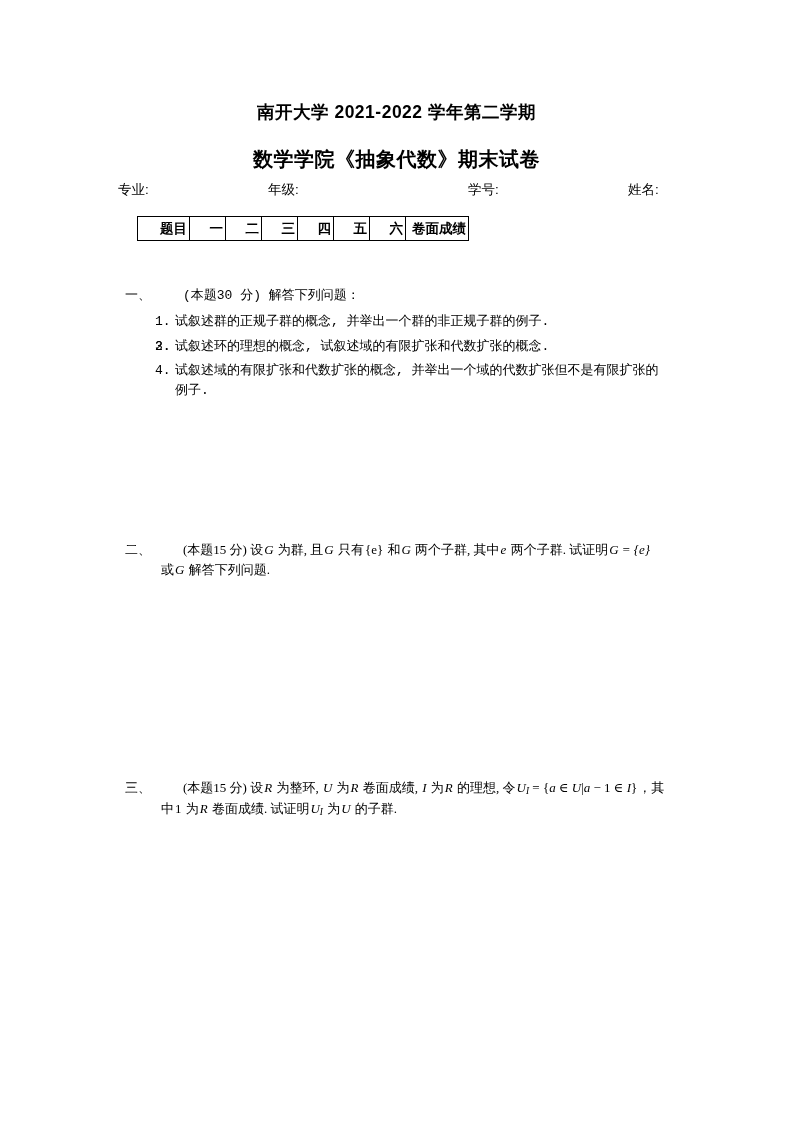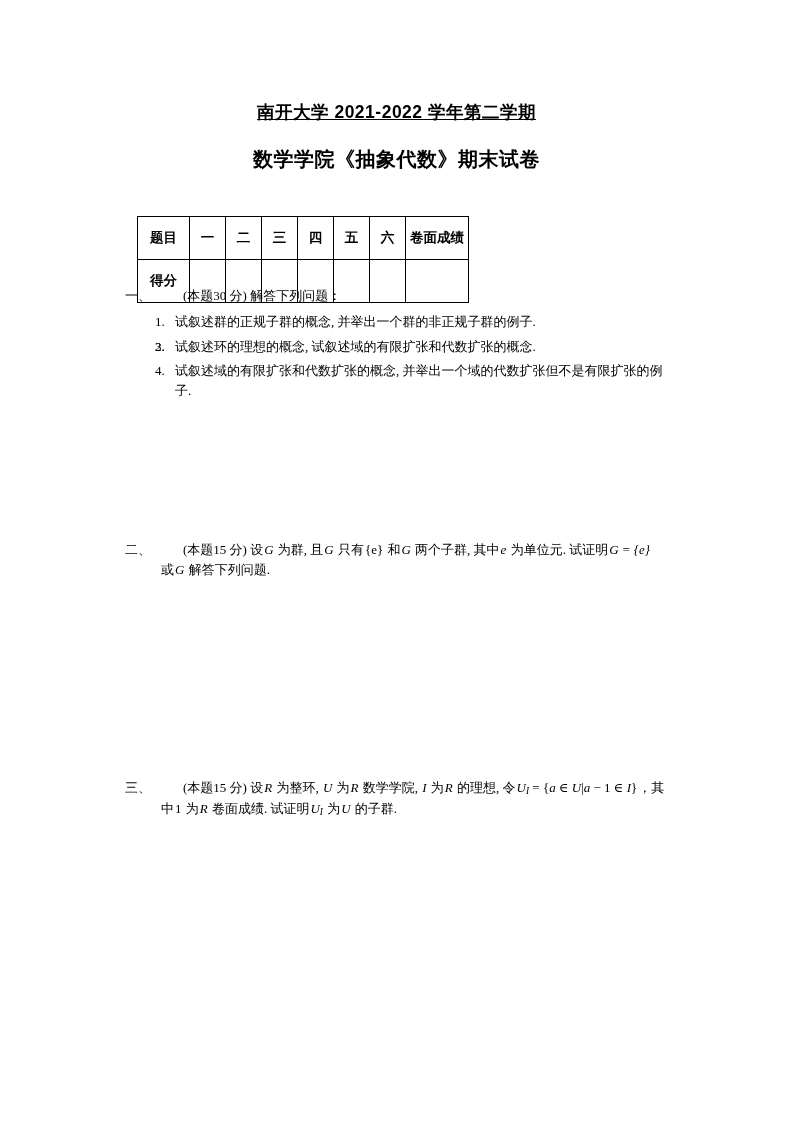--- a/index.html
+++ b/index.html
@@ -29,21 +29,20 @@
     left: 0;
     width: 793px;
     text-align: center;
   }
   .doc-title {
     font-family: "Liberation Sans", "DejaVu Sans", sans-serif;
     font-weight: bold;
     font-size: 17.5px;
     letter-spacing: 0.5px;
     line-height: 1.4;
-    text-decoration: underline;
   }
   .doc-subtitle {
     font-family: "Liberation Sans", "DejaVu Sans", sans-serif;
     font-weight: bold;
     font-size: 20px;
     letter-spacing: 0.5px;
     line-height: 1.4;
     margin-top: 20px;
   }
 
@@ -72,23 +71,23 @@
     top: 216px;
     left: 137px;
     border-collapse: collapse;
     font-family: "Liberation Sans", "DejaVu Sans", sans-serif;
     font-size: 13.5px;
     font-weight: bold;
   }
   .score-table td {
     border: 1px solid #000000;
     height: 24px;
-    text-align: center;
+    text-align: right;
     vertical-align: middle;
-    padding: 12px 2px;
+    padding: 2px 2px;
     box-sizing: border-box;
   }
   .score-table td.label-cell { width: 52px; }
   .score-table td.num-cell  { width: 36px; }
   .score-table td.total-cell{ width: 63px; font-family: Liberation Serif, serif; }
 
   
   .section {
     position: absolute;
     left: 125px;
@@ -145,47 +144,43 @@
 </head>
 <body>
 
 <div class="page">
 
   <div class="title-block">
     <div class="doc-title">南开大学 2021-2022 学年第二学期</div>
     <div class="doc-subtitle">数学学院《抽象代数》期末试卷</div>
   </div>
 
+  <div class="info-row">
+    <span class="info-field f1">专业:</span>
+    <span class="info-field f2">年级:</span>
+    <span class="info-field f3">学号:</span>
+    <span class="info-field f4">姓名:</span>
+  </div>
 
   <table class="score-table">
     <tbody>
       <tr>
         <td class="label-cell">题目</td>
         <td class="num-cell">一</td>
         <td class="num-cell">二</td>
         <td class="num-cell">三</td>
         <td class="num-cell">四</td>
         <td class="num-cell">五</td>
         <td class="num-cell">六</td>
         <td class="total-cell">卷面成绩</td>
       </tr>
-      <tr>
-        <td class="label-cell">得分</td>
-        <td class="num-cell"></td>
-        <td class="num-cell"></td>
-        <td class="num-cell"></td>
-        <td class="num-cell"></td>
-        <td class="num-cell"></td>
-        <td class="num-cell"></td>
-        <td class="total-cell"></td>
-      </tr>
     </tbody>
   </table>
 
-  <div class="section" style="top: 286px;">
+  <div class="section" style="top: 286px; font-family: Liberation Mono, monospace;">
     <div class="sec-head">
       <span class="sec-marker">一、</span><span>(本题30 分)</span> <span>解答下列问题：</span>
     </div>
     <ul class="q-list">
       <li>
         <span class="q-num">1.</span>
         <span>试叙述群的正规子群的概念, 并举出一个群的非正规子群的例子.</span>
       </li>
       <li>
         <span class="q-num">2.</span>
@@ -202,34 +197,34 @@
   </div>
 
   <div class="section" style="top: 540px;">
     <div class="sec-head">
       <span class="sec-marker">二、</span><span>(本题15 分)</span>
       <span><span>设</span><span class="mi thin">G</span>
         <span>为群, 且</span><span class="mi thin">G</span>
         <span>只有</span><span class="mn thin">{e}</span>
         <span>和</span><span class="mi thin">G</span>
         <span>两个子群, 其中</span><span class="mi thin">e</span>
-        <span>为单位元. 试证明</span><span class="mi thin">G = {e}</span>
+        <span>两个子群. 试证明</span><span class="mi thin">G = {e}</span>
         <span>或</span><span class="mi thin">G</span>
         <span>解答下列问题.</span></span>
     </div>
   </div>
 
   <div class="section" style="top: 778px;">
     <div class="sec-head">
       <span class="sec-marker">三、</span><span>(本题15 分)</span>
       <span><span>设</span><span class="mi thin">R</span>
         <span>为整环,</span>
         <span class="mi thin">U</span>
         <span>为</span><span class="mi thin">R</span>
-        <span>数学学院,</span>
+        <span>卷面成绩,</span>
         <span class="mi thin">I</span>
         <span>为</span><span class="mi thin">R</span>
         <span>的理想, 令</span><span class="mi thin"><span class="mi">U</span><span class="msub">I</span> <span class="mo">=</span> <span class="mn">{</span><span class="mi">a</span> <span class="mo">∈</span> <span class="mi">U</span><span class="mo">|</span><span class="mi">a</span> <span class="mo">−</span> <span class="mn">1</span> <span class="mo">∈</span> <span class="mi">I</span><span class="mn">}</span></span><span>，其中</span><span class="mn thin">1</span>
         <span>为</span><span class="mi thin">R</span>
         <span>卷面成绩. 试证明</span><span class="mi thin"><span class="mi">U</span><span class="msub">I</span></span>
         <span>为</span><span class="mi thin">U</span>
         <span>的子群.</span></span>
     </div>
   </div>
 

